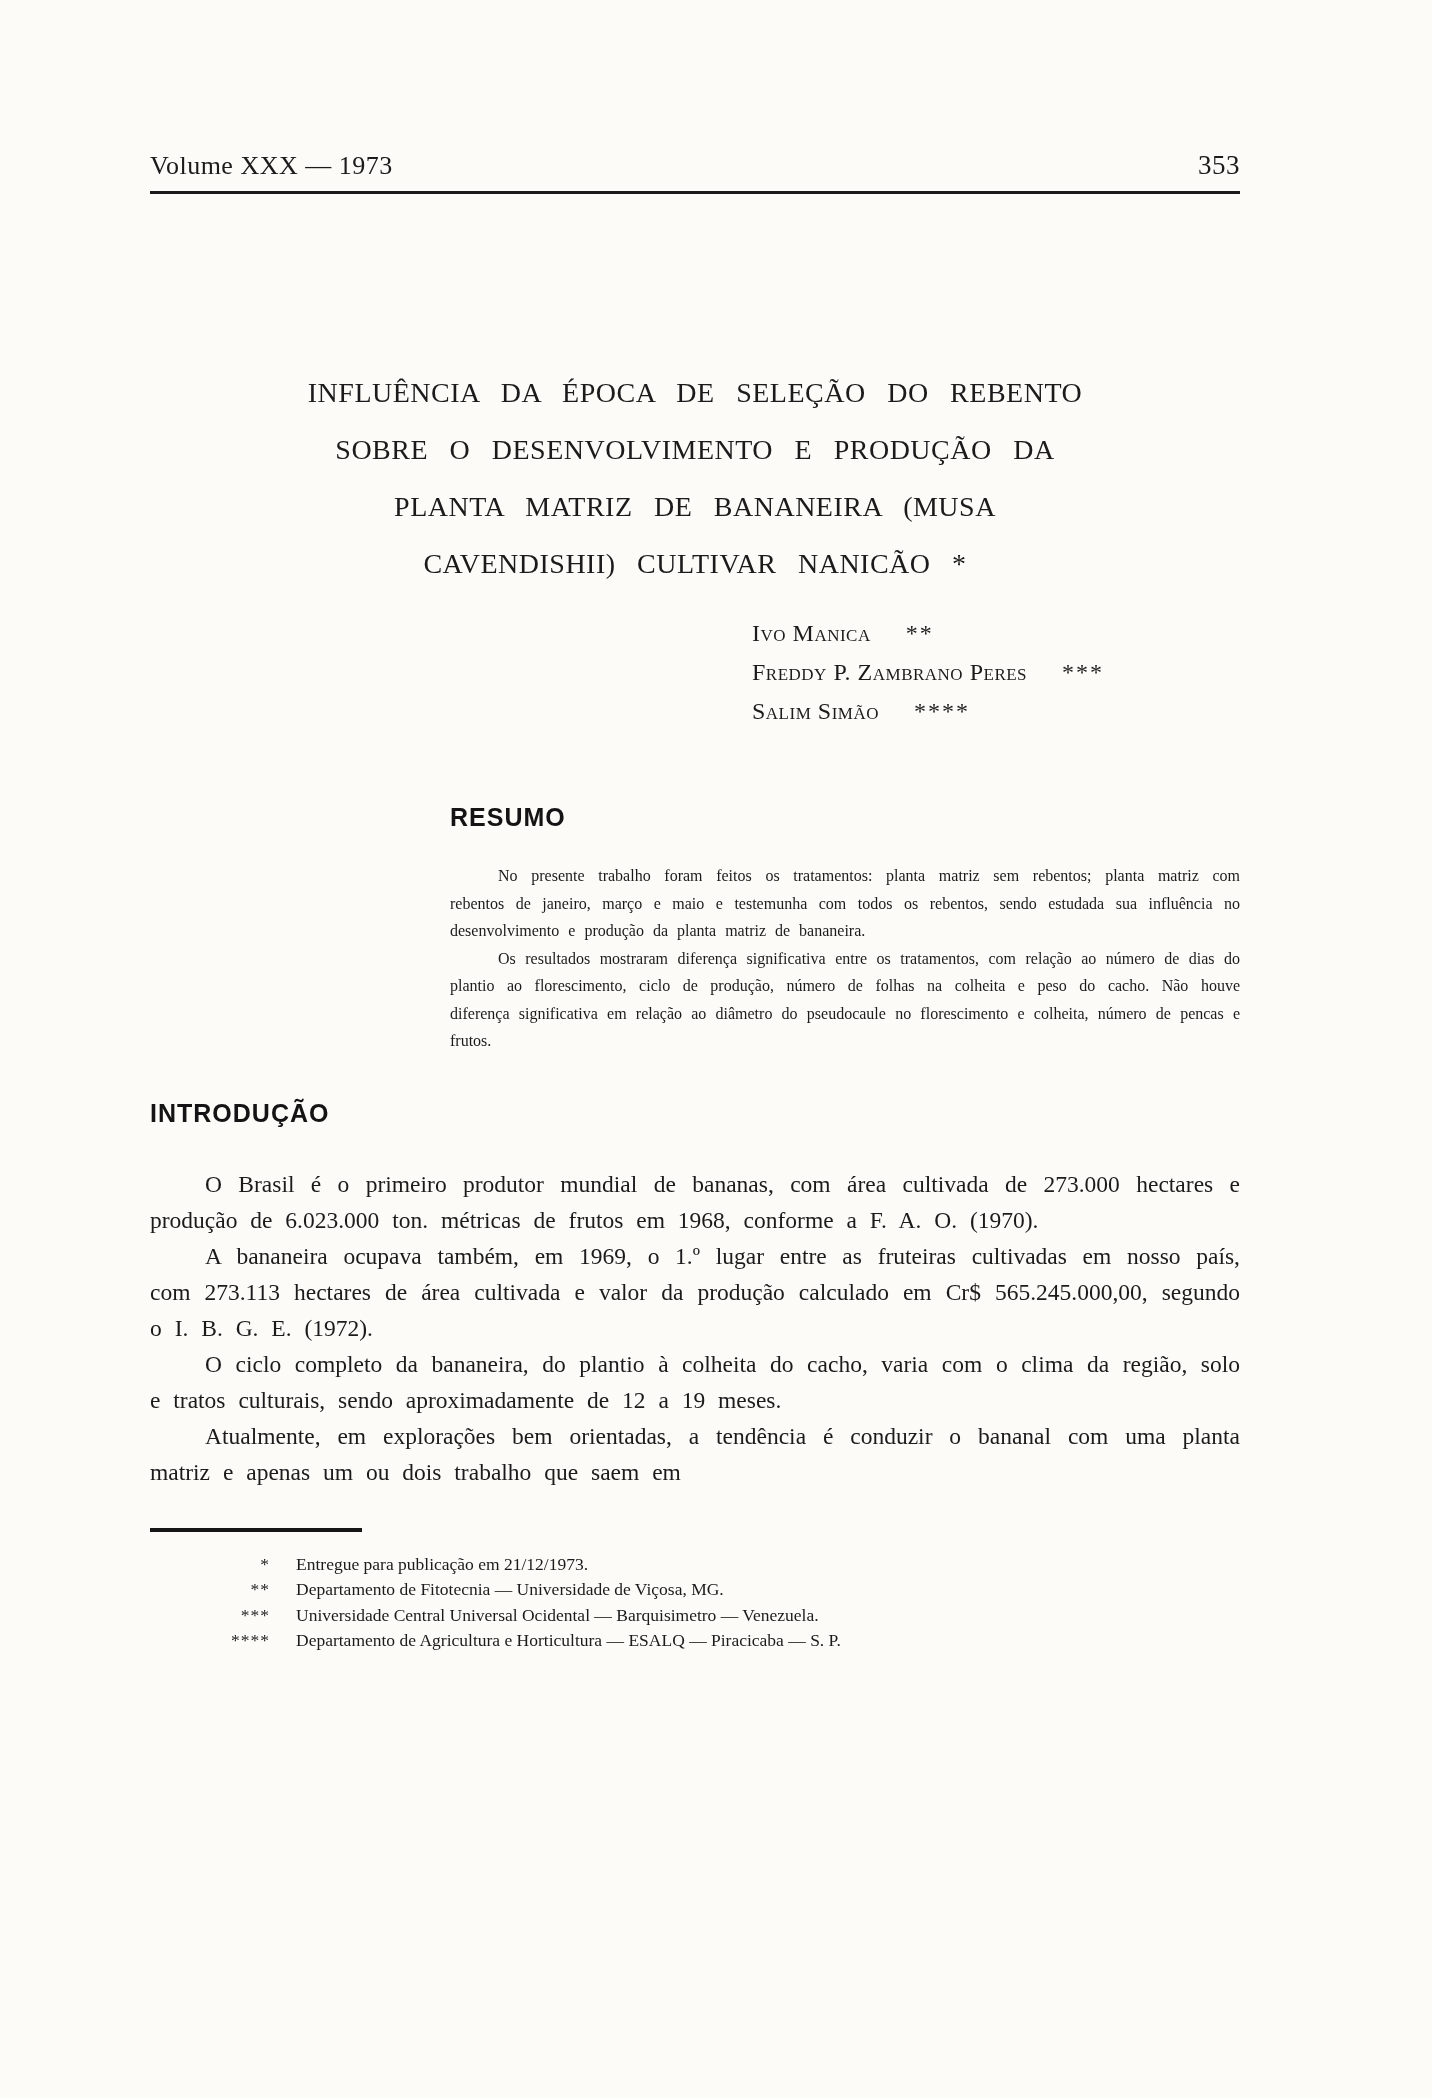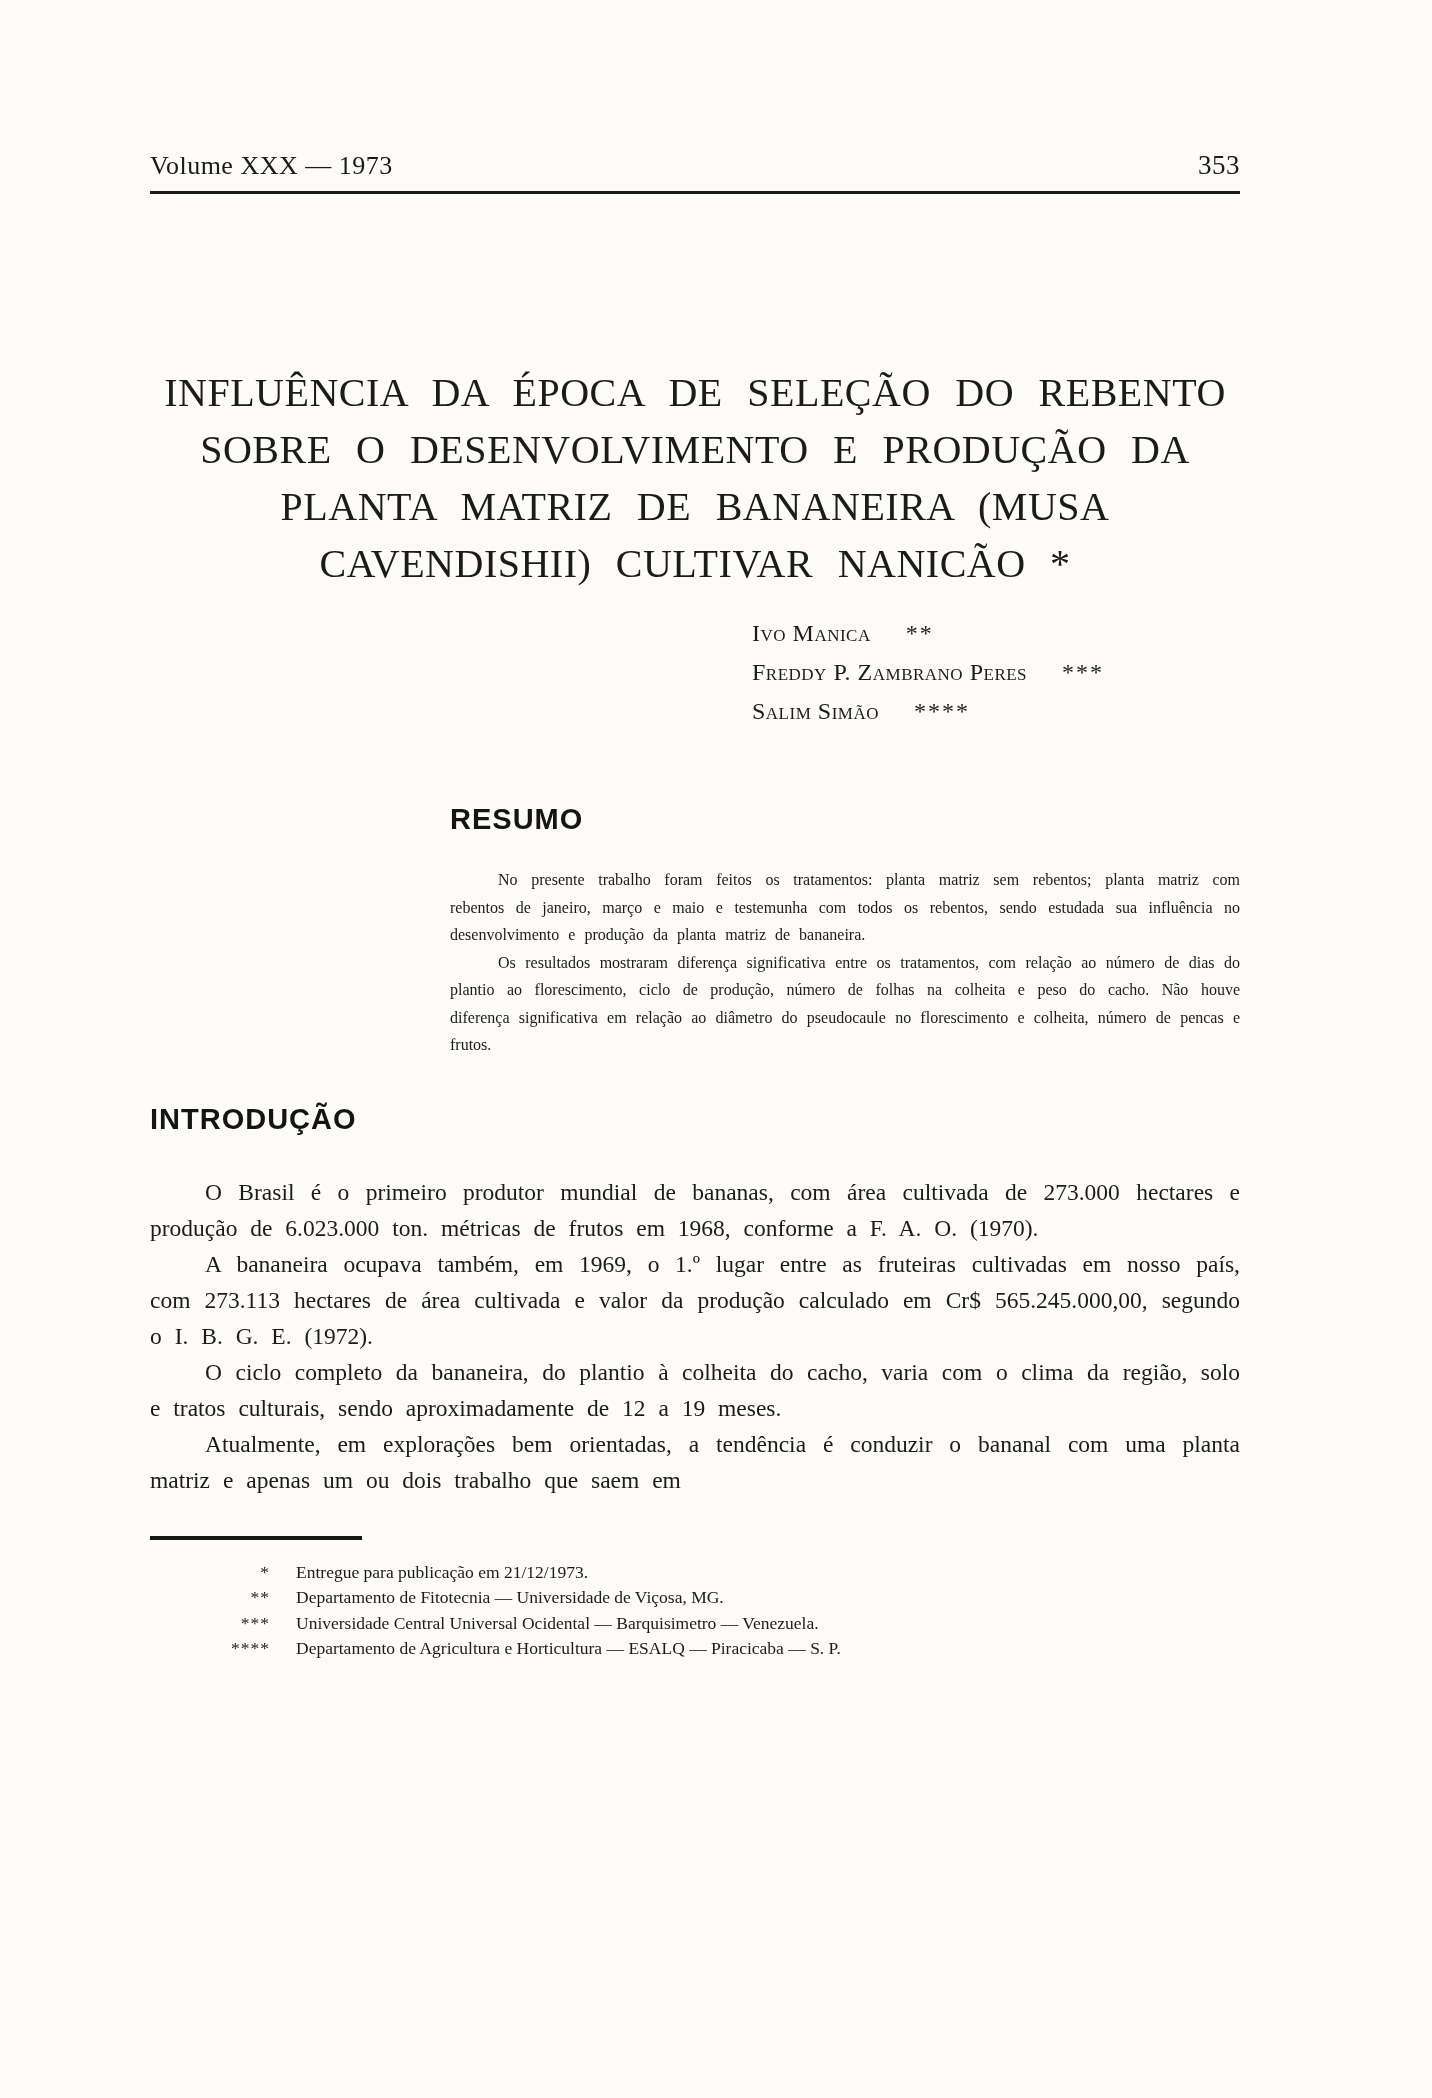--- a/index.html
+++ b/index.html
@@ -28,21 +28,21 @@
   .page-header .page-num { font-size: 27px; }
   .header-rule {
     margin-top: 10px;
     border-top: 3px solid #1a1a1a;
     width: 100%;
   }
   .title {
     margin-top: 170px;
     text-align: center;
     font-weight: normal;
-    font-size: 40px;
+    font-size: 28px;
     line-height: 57px;
     word-spacing: 14px;
     letter-spacing: 0.5px;
   }
   .title .title-line { display: block; }
   .authors {
     margin-top: 22px;
     margin-left: 602px;
     font-size: 24px;
     line-height: 39px;
@@ -50,21 +50,21 @@
     letter-spacing: 0.5px;
   }
   .author-marker {
     margin-left: 35px;
     font-variant: normal;
     letter-spacing: 2px;
   }
   .section-heading {
     font-family: "Liberation Sans", sans-serif;
     font-weight: bold;
-    font-size: 29px;
+    font-size: 25px;
     letter-spacing: 1px;
     color: #141414;
   }
   .resumo-heading {
     margin-top: 72px;
     margin-left: 300px;
   }
   .resumo-body {
     margin-top: 30px;
     margin-left: 300px;

